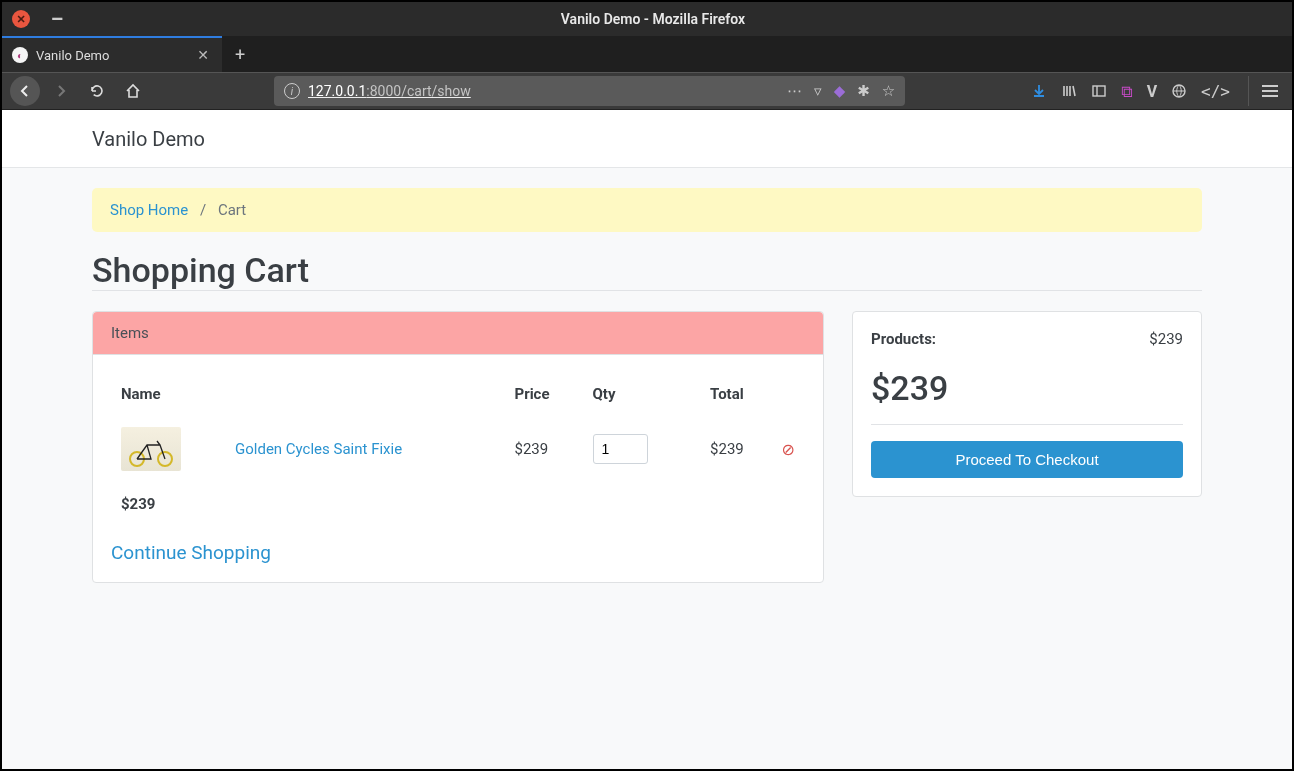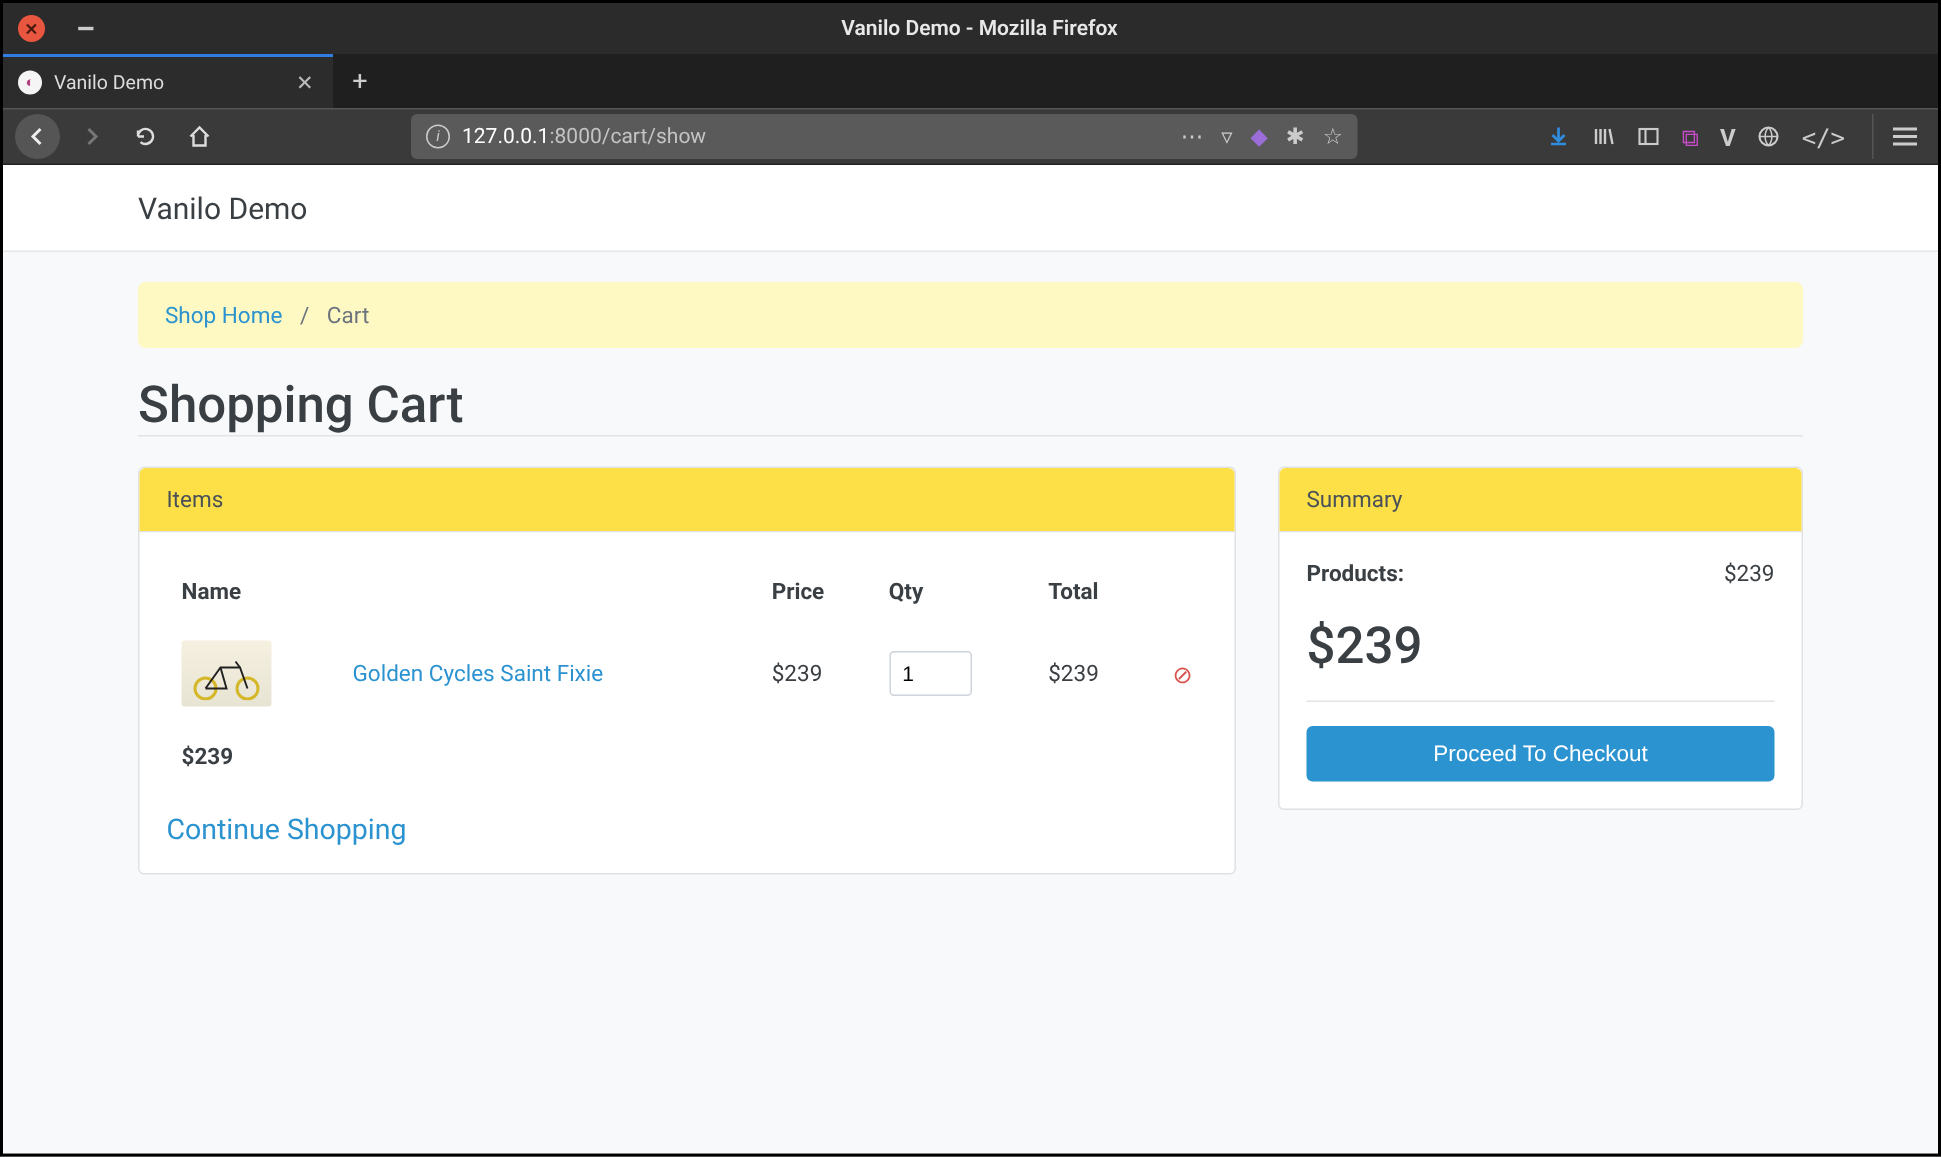--- a/index.html
+++ b/index.html
@@ -117,21 +117,21 @@
     color: #eee;
     font-size: 14px;
     gap: 8px;
   }
   .urlbar .info-icon {
     width: 16px; height: 16px; border-radius: 50%;
     border: 1.5px solid #ccc;
     display: flex; align-items: center; justify-content: center;
     font-size: 10px; font-style: italic; color: #ccc;
   }
-  .urlbar .url { flex: 1; }
+  .urlbar .url { flex: 1; text-decoration: underline; }
   .urlbar .url .host { color: #fff; }
   .urlbar .url .path { color: #c4c4c4; }
   .urlbar .action-icons { display: flex; gap: 12px; color: #ccc; }
   .urlbar .action-icons .ai { font-size: 15px; }
   .right-icons {
     display: flex; align-items: center; gap: 14px;
     color: #ccc;
     padding-right: 4px;
   }
   .right-icons .ri { font-size: 16px; display: flex; align-items: center; justify-content: center; }
@@ -213,21 +213,21 @@
   .row { display: flex; gap: 28px; align-items: flex-start; }
   .col-left { flex: 1; }
   .col-right { width: 350px; }
 
   .card {
     border: 1px solid #dfe1e3;
     border-radius: 4px;
     background: #fff;
   }
   .card-header {
-    background: #fde047;
+    background: #fca5a5;
     border-bottom: 1px solid #dfe1e3;
     padding: 12px 18px;
     font-size: 15px;
     color: #495057;
     border-radius: 4px 4px 0 0;
   }
   .card-body { padding: 18px; }
 
   .items-table-wrap {
     background: #fff;
@@ -238,21 +238,21 @@
     border-collapse: collapse;
   }
   table.items th, table.items td {
     text-align: left;
     padding: 12px 10px;
     font-size: 15px;
     color: #3a3f44;
     vertical-align: middle;
   }
   table.items th { font-weight: 700; }
-  table.items th.total, table.items td.total { text-align: left; }
+  table.items th.total, table.items td.total { text-align: center; }
   table.items td.del { text-align: right; width: 40px; }
   table.items .thumb-cell { width: 70px; }
   .thumb {
     width: 60px; height: 44px;
     background: linear-gradient(#f5f0e0,#e8e4d4);
     position: relative;
     border-radius: 2px;
   }
   .thumb .bike {
     position: absolute; left: 6px; bottom: 4px; width: 48px; height: 30px;
@@ -442,21 +442,20 @@
                   </tbody>
                 </table>
               </div>
               <a href="#" class="continue-link">Continue Shopping</a>
             </div>
           </div>
         </div>
 
         <div class="col-right">
           <div class="card">
-            <div class="card-header">Summary</div>
             <div class="card-body">
               <div class="summary-row">
                 <span class="lbl">Products:</span>
                 <span>$239</span>
               </div>
               <div class="summary-total-val">$239</div>
               <div class="summary-divider"></div>
               <button class="btn-primary">Proceed To Checkout</button>
             </div>
           </div>

